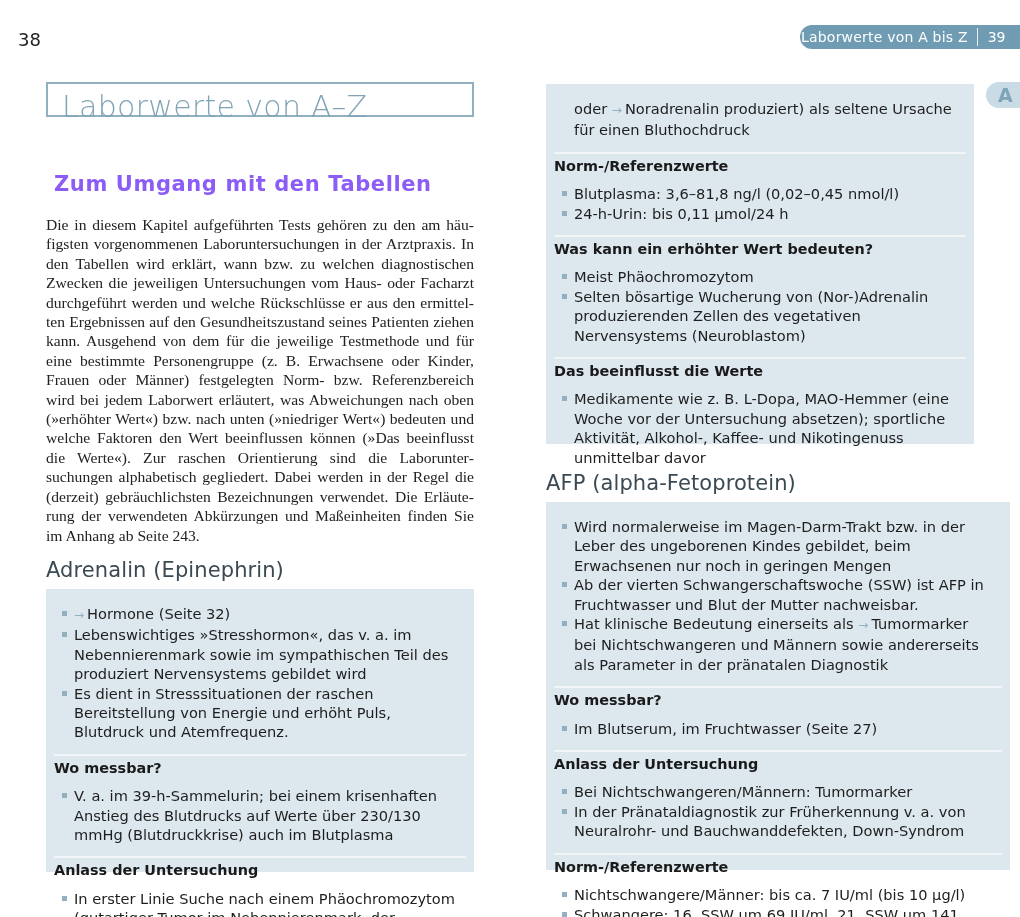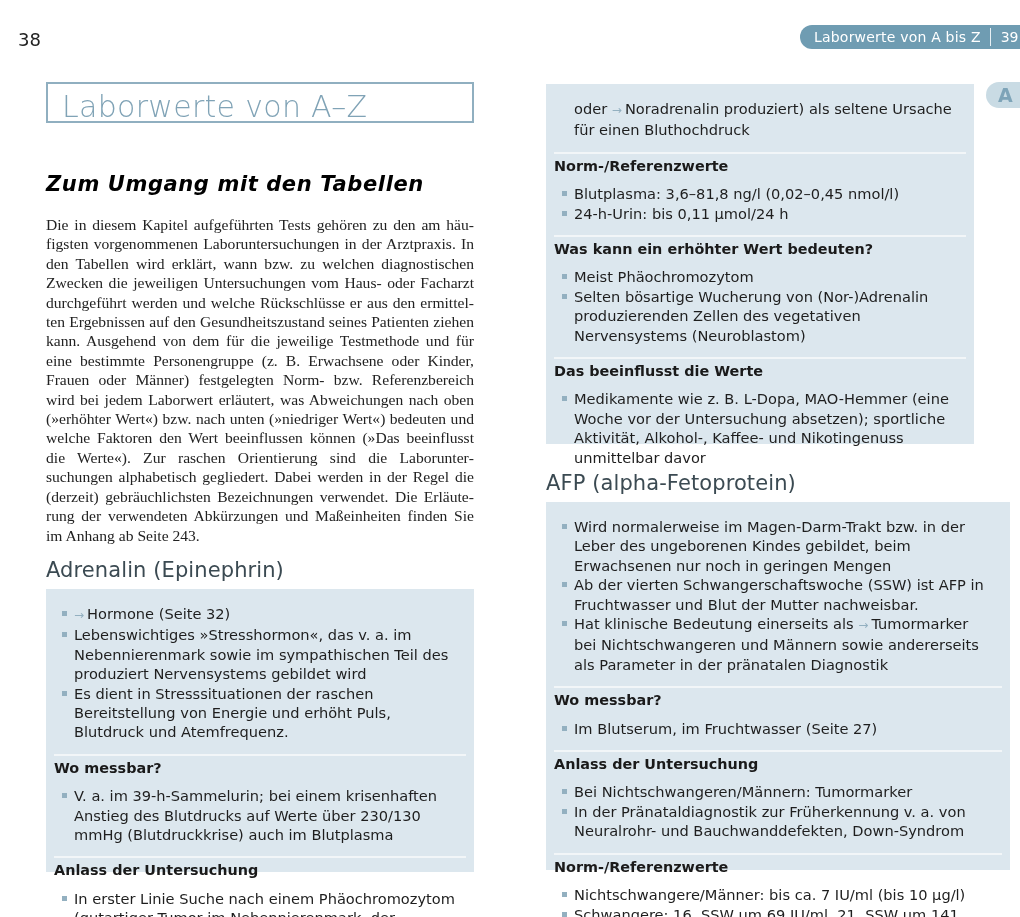--- a/index.html
+++ b/index.html
@@ -1,25 +1,25 @@
 <!DOCTYPE html>
 <html><head>
 <meta charset="utf-8">
 <style>
   html, body { margin:0; padding:0; }
   body { width:1020px; height:917px; background:#ffffff; position:relative; overflow:hidden; font-family:"DejaVu Sans", sans-serif; color:#1e1e1e; }
   .page-num-left { position:absolute; left:18px; top:29px; font-size:18px; color:#222; }
   .header-pill { position:absolute; left:800px; top:25px; width:230px; height:24px; background:#6f9cb2; border-radius:12px 0 0 12px; color:#fff; font-size:14px; display:flex; align-items:center; }
-  .header-pill .ht { padding-left:14px; letter-spacing:0.2px; }
+  .header-pill .ht { padding-left:1px; letter-spacing:0.2px; }
   .header-pill .sep { width:1px; height:18px; background:#e8f0f4; margin:0 10px 0 9px; }
   .letter-tab { position:absolute; left:986px; top:82px; width:40px; height:26px; background:#c9dbe4; border-radius:13px 0 0 13px; color:#7ea4b8; font-size:19px; font-weight:bold; display:flex; align-items:center; padding-left:12px; box-sizing:border-box; }
 
-  .title-box { position:absolute; left:46px; top:82px; width:428px; height:41px; border:2px solid #90afc0; box-sizing:border-box; }
+  .title-box { position:absolute; left:46px; top:82px; width:428px; height:35px; border:2px solid #90afc0; box-sizing:border-box; }
   .title-box span { position:absolute; left:14px; top:5px; font-size:30px; color:#80a3b6; font-weight:300; letter-spacing:0.3px; }
-  .subhead { position:absolute; left:46px; top:172px; font-size:21px; color:#000000; font-weight:bold; letter-spacing:0.6px;font-style:italic; }
+  .subhead { position:absolute; left:54px; top:172px; font-size:21px; color:#8b5cf6; font-weight:bold; letter-spacing:0.6px; }
   .intro { position:absolute; left:46px; top:215px; width:428px; font-family:"Liberation Serif", serif; font-size:15.6px; line-height:19.4px; color:#222; text-align:justify; hyphens:manual; }
 
   .sec-title { position:absolute; font-size:21px; color:#3b4a52; letter-spacing:0.1px; }
   .box { position:absolute; background:#dce7ee; box-sizing:border-box; padding:4px 8px 4px 8px; font-size:14.6px; line-height:19.4px; color:#1e1e1e; }
   .box .grp { border-bottom:2px solid #f2f6f8; padding:3px 0 4px 0; }
   .box .grp:last-child { border-bottom:none; }
   .box .lbl { font-weight:bold; font-size:14.4px; color:#1a1a1a; }
   .box ul { list-style:none; margin:8px; padding:0; }
   .box li { position:relative; padding-left:12px; }
   .box li::before { content:""; position:absolute; left:0; top:7px; width:5px; height:5px; background:#93b0c0; }

